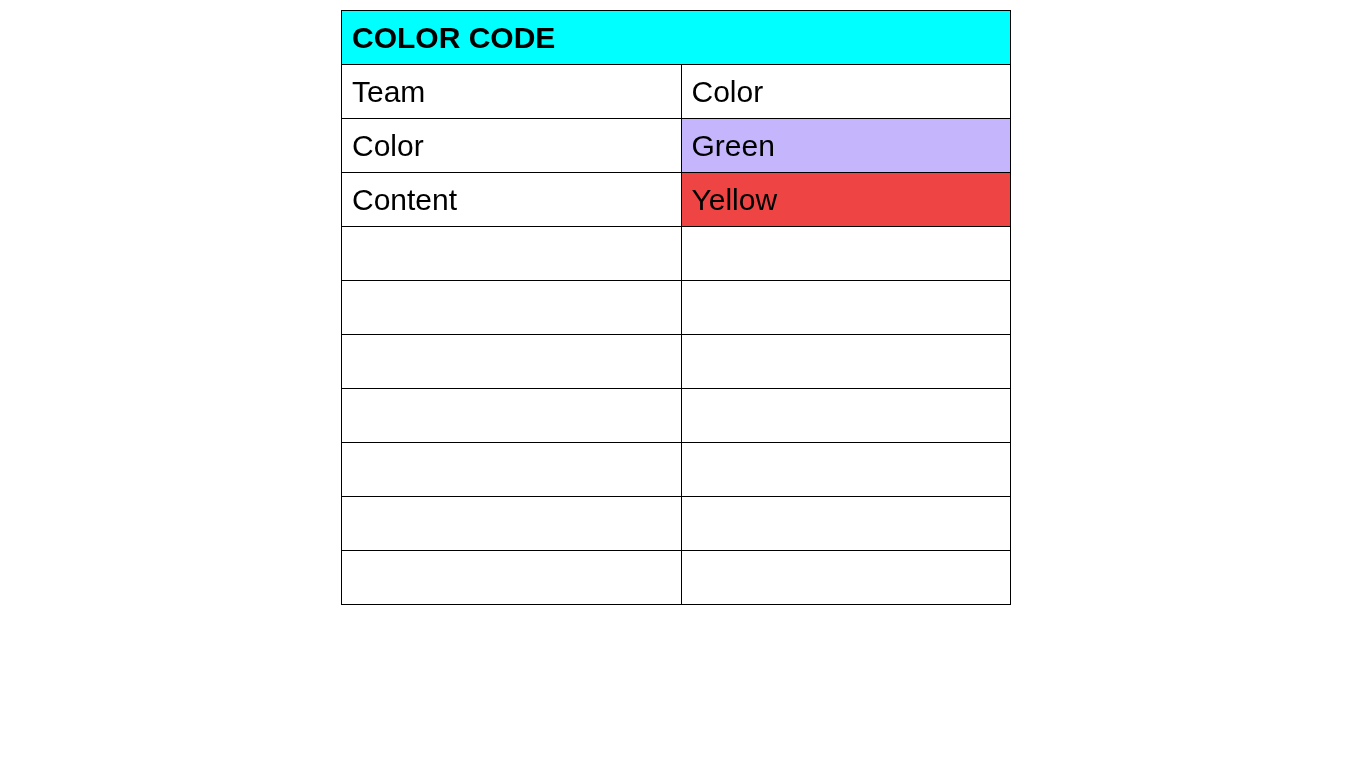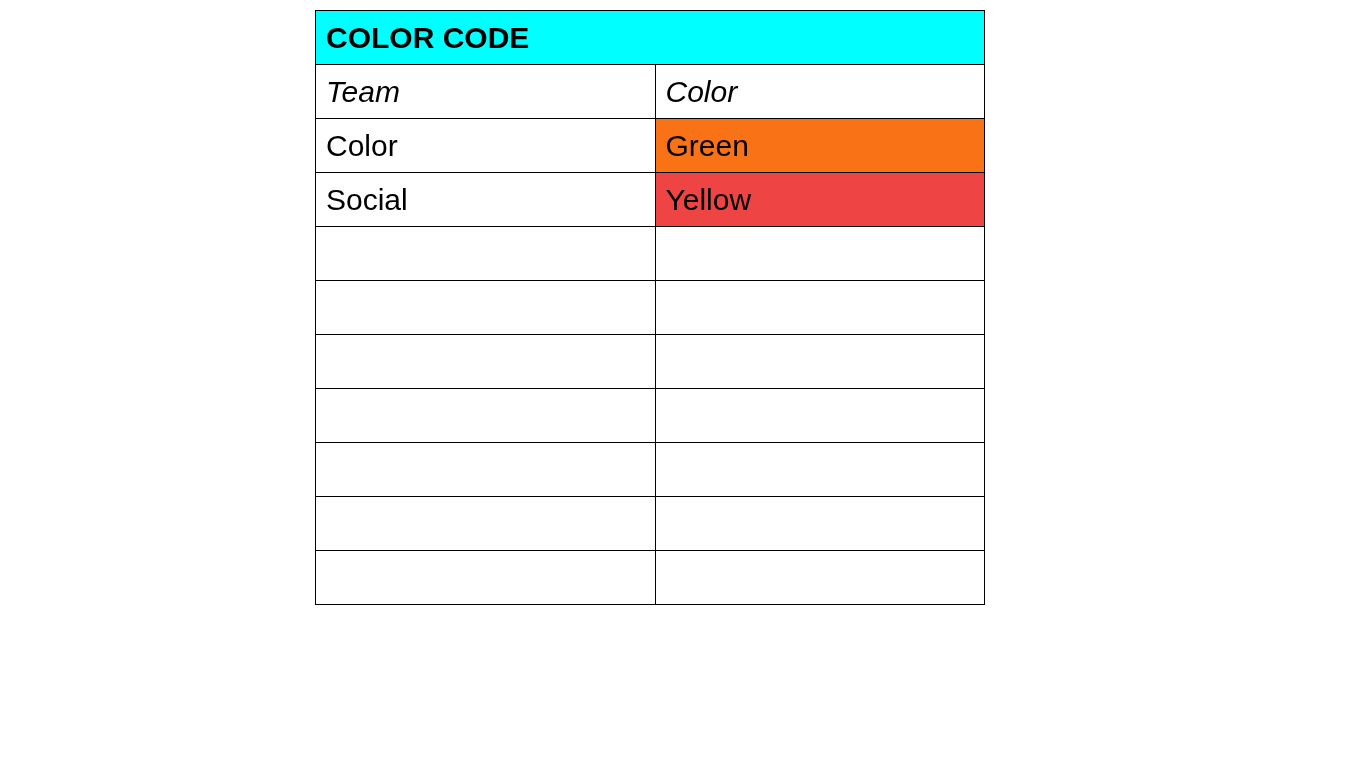--- a/index.html
+++ b/index.html
@@ -8,39 +8,40 @@
       background: #ffffff;
       padding: 10px 0;
     }
     .table-container {
       margin-left: 315px;
       width: 670px;
     }
     table {
       border-collapse: collapse;
       width: 100%;
+      margin-left: 26px;
     }
     td {
       border: 1px solid #000000;
       height: 54px;
       padding: 4px 10px;
       font-size: 30px;
       vertical-align: middle;
       color: #000000;
     }
     td.col-a { width: 340px; }
     td.col-b { width: 330px; }
     .title-cell {
       background: #00ffff;
       font-weight: bold;
       font-size: 30px;
     }
-    .italic { font-style: italic; }
+    .italic { }
     .fill-blue { background: #7e9ed9; }
-    .fill-green { background: #f97316; }
+    .fill-green { background: #c4b5fd; }
     .fill-yellow { background: #ef4444; }
     table tr:first-child td:first-child { border-right: none; }
     table tr:first-child td:last-child { border-left: none; }
   </style>
 </head>
 <body>
 
 <div class="table-container">
   <table>
     <tbody>
@@ -50,21 +51,21 @@
     </tr>
     <tr>
       <td class="col-a italic">Team</td>
       <td class="col-b italic">Color</td>
     </tr>
     <tr>
       <td class="col-a">Color</td>
       <td class="col-b fill-green">Green</td>
     </tr>
     <tr>
-      <td class="col-a">Social</td>
+      <td class="col-a">Content</td>
       <td class="col-b fill-yellow">Yellow</td>
     </tr>
     <tr>
       <td class="col-a"></td>
       <td class="col-b"></td>
     </tr>
     <tr>
       <td class="col-a"></td>
       <td class="col-b"></td>
     </tr>

